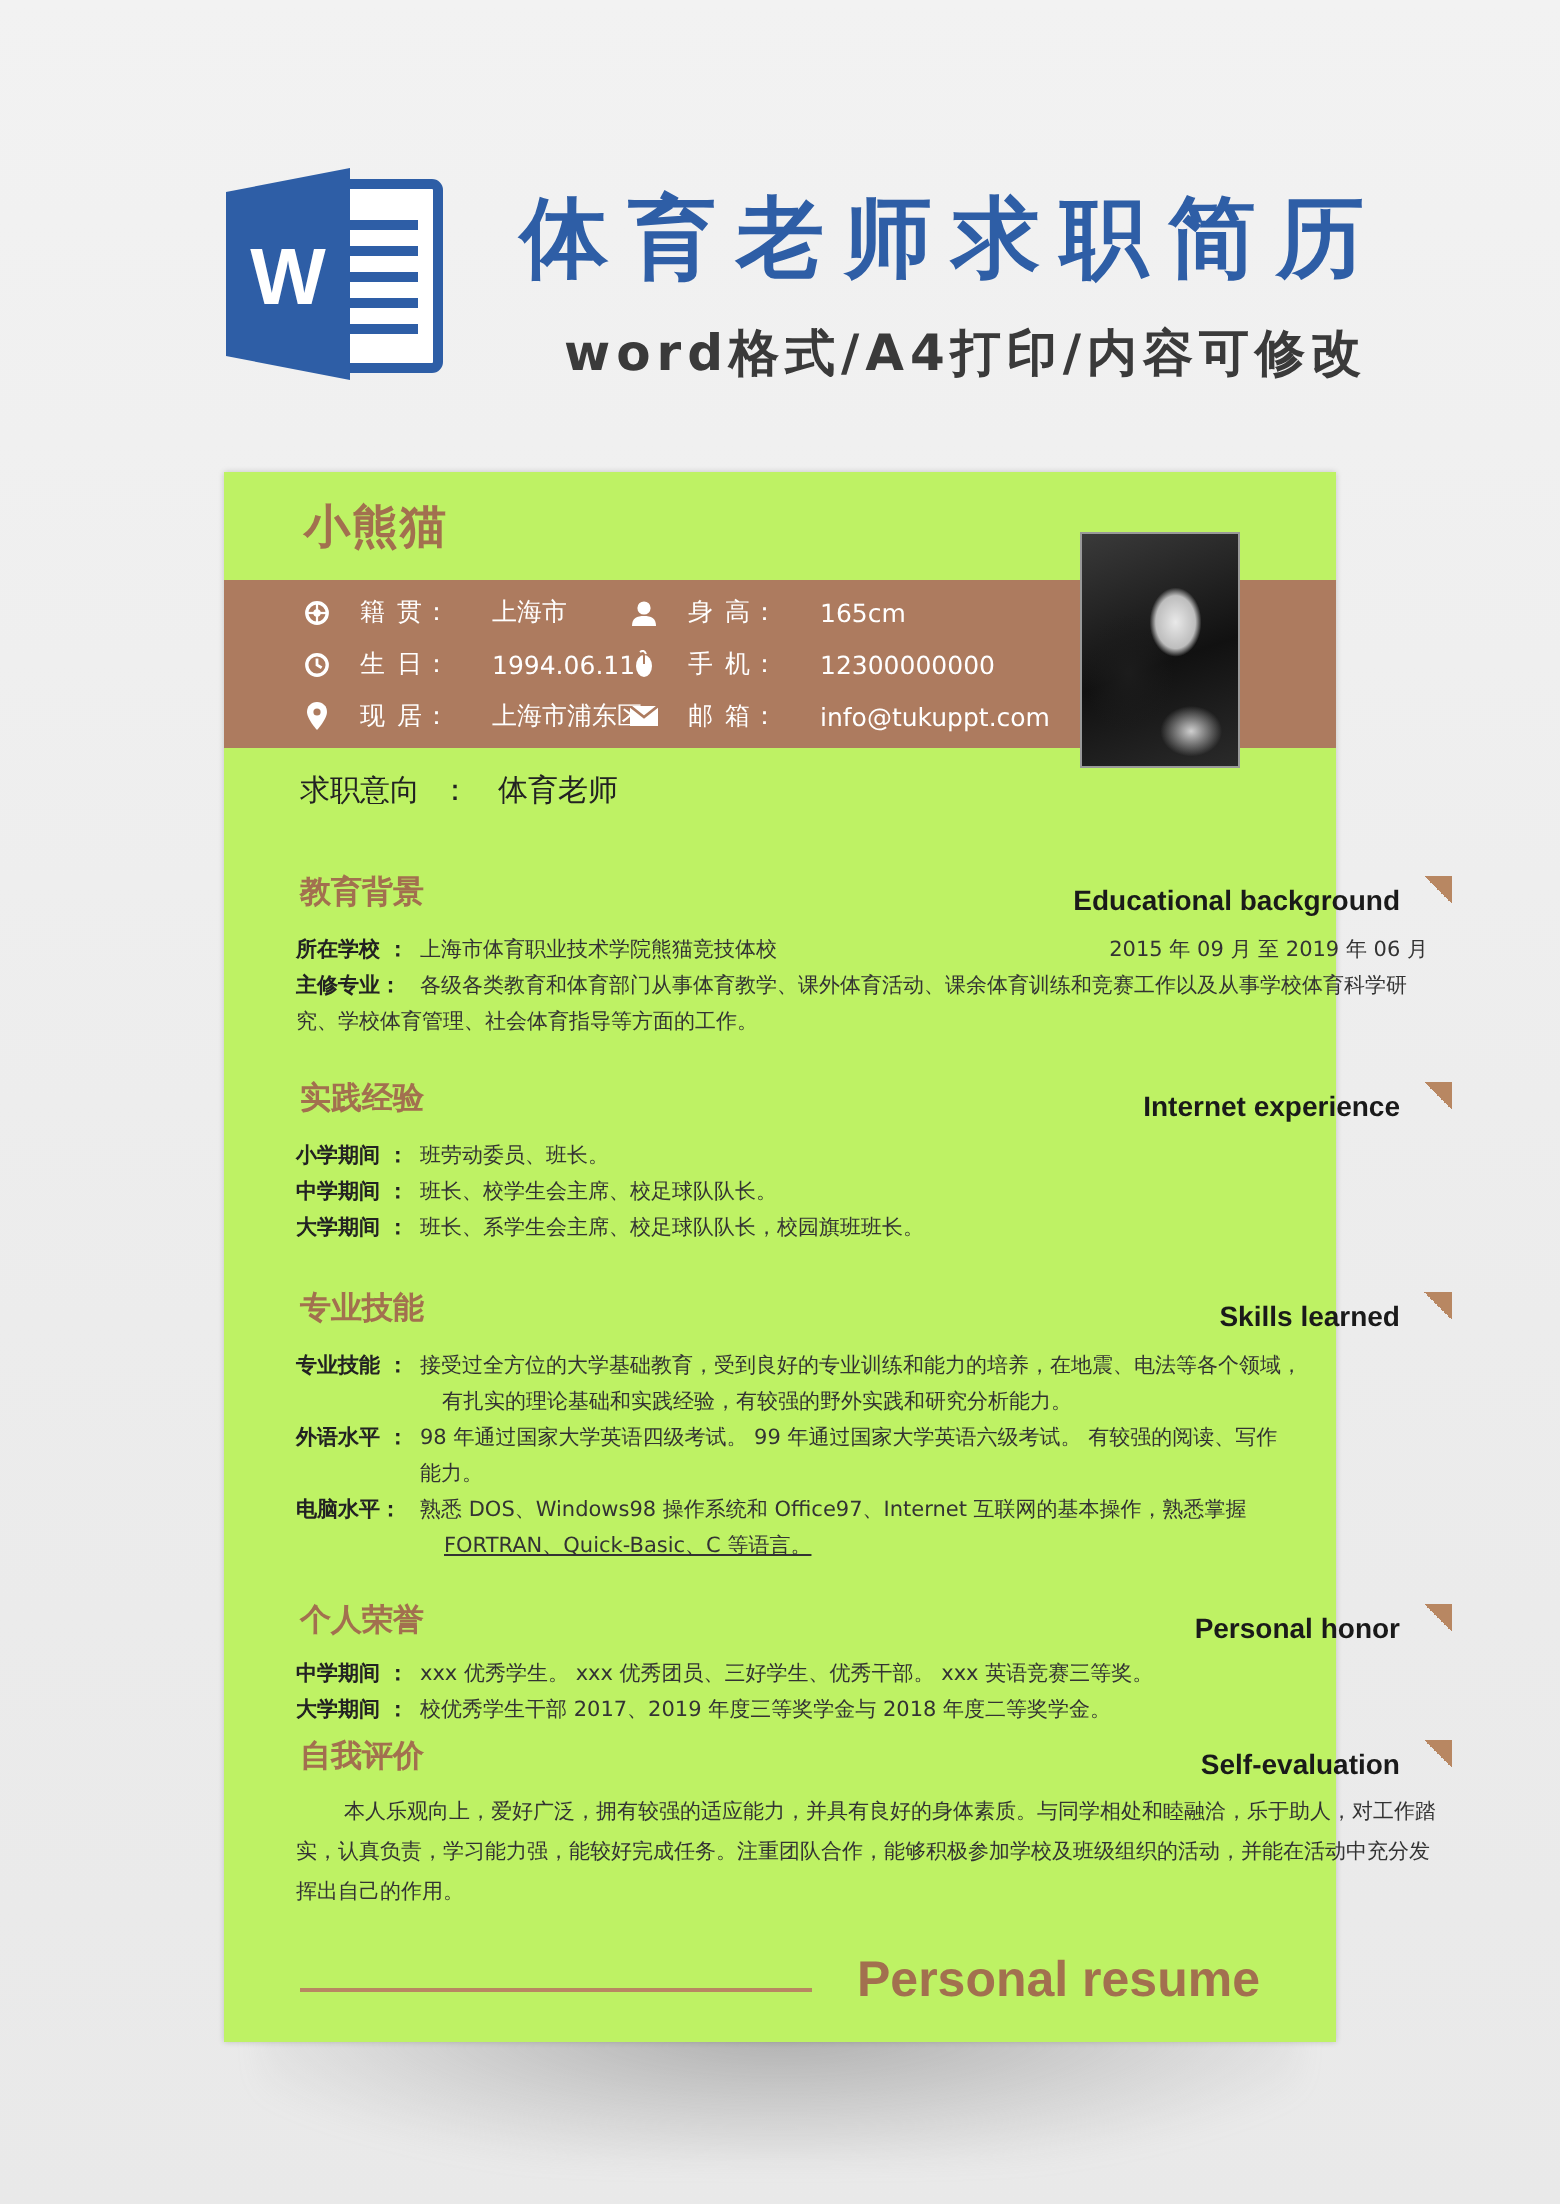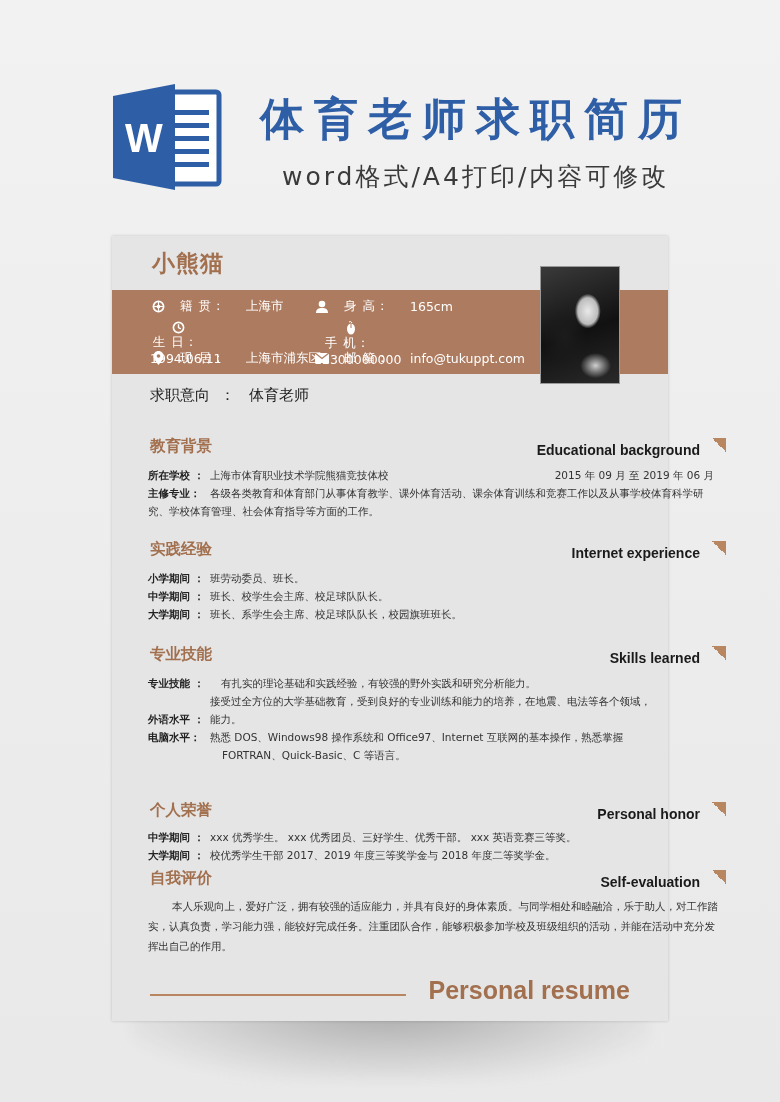--- a/index.html
+++ b/index.html
@@ -13,32 +13,32 @@
   
   .banner { position: absolute; left: 0; top: 0; width: 780px; height: 230px; }
   .word-logo { position: absolute; left: 113px; top: 82px; width: 110px; height: 110px; }
   .banner-title {
     position: absolute; left: 260px; top: 90px;
     font-size: 44px; font-weight: bold; color: #2e5ea6; letter-spacing: 10px;
     white-space: nowrap;
   }
   .banner-sub {
     position: absolute; left: 282px; top: 160px;
-    font-size: 25px; font-weight: normal; color: #3a3a3a; letter-spacing: 3px;
+    font-size: 25px; font-weight: bold; color: #3a3a3a; letter-spacing: 3px;
     white-space: nowrap;
   }
   
   .paper-shadow {
     position: absolute; left: 130px; top: 1010px; width: 520px; height: 70px;
     background: radial-gradient(ellipse at center top, rgba(120,120,120,0.55) 0%, rgba(160,160,160,0.25) 55%, rgba(200,200,200,0) 80%);
     filter: blur(6px);
   }
   .paper {
     position: absolute; left: 112px; top: 236px; width: 556px; height: 785px;
-    background: #e5e5e5;
+    background: #bef264;
     box-shadow: 0 0 3px rgba(0,0,0,0.18);
   }
   .name {
     position: absolute; left: 40px; top: 12px;
     font-size: 23px; font-weight: bold; color: #a2704f; letter-spacing: 1px;
   }
   .info-band {
     position: absolute; left: 0; top: 54px; width: 556px; height: 84px;
     background: #ad7b5f;
   }
@@ -121,21 +121,21 @@
         <svg width="13" height="13" viewBox="0 0 14 14">
             <circle cx="7" cy="7" r="5.5" fill="none" stroke="#fff" stroke-width="1.8"></circle>
             <circle cx="7" cy="7" r="2" fill="#fff"></circle>
             <line x1="7" y1="1" x2="7" y2="13" stroke="#fff" stroke-width="1.2"></line>
             <line x1="1" y1="7" x2="13" y2="7" stroke="#fff" stroke-width="1.2"></line>
           </svg>
       </span>
       <span class="lbl">籍 贯：</span>
       <span>上海市</span>
     </div>
-    <div class="info-item" style="left:38px; top:31px;flex-direction:column;">
+    <div class="info-item" style="left:38px; top:31px;">
       <span class="ico">
         <svg width="13" height="13" viewBox="0 0 14 14">
             <circle cx="7" cy="7" r="5.5" fill="none" stroke="#fff" stroke-width="1.8"></circle>
             <polyline points="7,3.5 7,7 9.5,8.5" fill="none" stroke="#fff" stroke-width="1.5"></polyline>
           </svg>
       </span>
       <span class="lbl">生 日：</span>
       <span>1994.06.11</span>
     </div>
     <div class="info-item" style="left:38px; top:57px;">
@@ -152,21 +152,21 @@
     <div class="info-item" style="left:202px; top:5px;">
       <span class="ico">
         <svg width="14" height="13" viewBox="0 0 14 13">
             <circle cx="7" cy="4" r="3.3" fill="#fff"></circle>
             <path d="M1 13 C1 9 3.5 8 7 8 C10.5 8 13 9 13 13 Z" fill="#fff"></path>
           </svg>
       </span>
       <span class="lbl">身 高：</span>
       <span>165cm</span>
     </div>
-    <div class="info-item" style="left:202px; top:31px;flex-direction:column;">
+    <div class="info-item" style="left:202px; top:31px;">
       <span class="ico">
         <svg width="10" height="14" viewBox="0 0 10 14">
             <ellipse cx="5" cy="8" rx="4" ry="5.5" fill="#fff"></ellipse>
             <line x1="5" y1="2.5" x2="5" y2="7" stroke="#ad7b5f" stroke-width="1"></line>
             <path d="M3 1 Q5 -0.5 6 2" fill="none" stroke="#fff" stroke-width="1"></path>
           </svg>
       </span>
       <span class="lbl">手 机：</span>
       <span>12300000000</span>
     </div>
@@ -225,31 +225,32 @@
     </div>
   </div>
 
   <div class="section" style="top:408px; height:140px;">
     <div class="sec-title-cn">专业技能</div>
     <div class="sec-title-en">Skills learned</div>
     <div class="corner-shape" style="top:2px;"></div>
     <div class="rows" style="top:30px;">
       <div class="row">
         <span class="k">专业技能 ：</span>
+        <span class="v">接受过全方位的大学基础教育，受到良好的专业训练和能力的培养，在地震、电法等各个领域，</span>
         <span class="v cont">有扎实的理论基础和实践经验，有较强的野外实践和研究分析能力。</span>
-        <span class="v">接受过全方位的大学基础教育，受到良好的专业训练和能力的培养，在地震、电法等各个领域，</span>
       </div>
       <div class="row">
         <span class="k">外语水平 ：</span>
+        <span class="v">98 年通过国家大学英语四级考试。 99 年通过国家大学英语六级考试。 有较强的阅读、写作</span>
         <span class="v">能力。</span>
       </div>
       <div class="row">
         <span class="k">电脑水平：</span>
         <span class="v">熟悉 DOS、Windows98 操作系统和 Office97、Internet 互联网的基本操作，熟悉掌握</span>
-        <span class="v" style="padding-left:74px;">FORTRAN、Quick-Basic、C 等语言。</span>
+        <span class="v" style="padding-left:74px;text-decoration:underline;">FORTRAN、Quick-Basic、C 等语言。</span>
       </div>
     </div>
   </div>
 
   <div class="section" style="top:564px; height:70px;">
     <div class="sec-title-cn">个人荣誉</div>
     <div class="sec-title-en">Personal honor</div>
     <div class="corner-shape" style="top:2px;"></div>
     <div class="rows" style="top:28px;">
       <div class="row">

